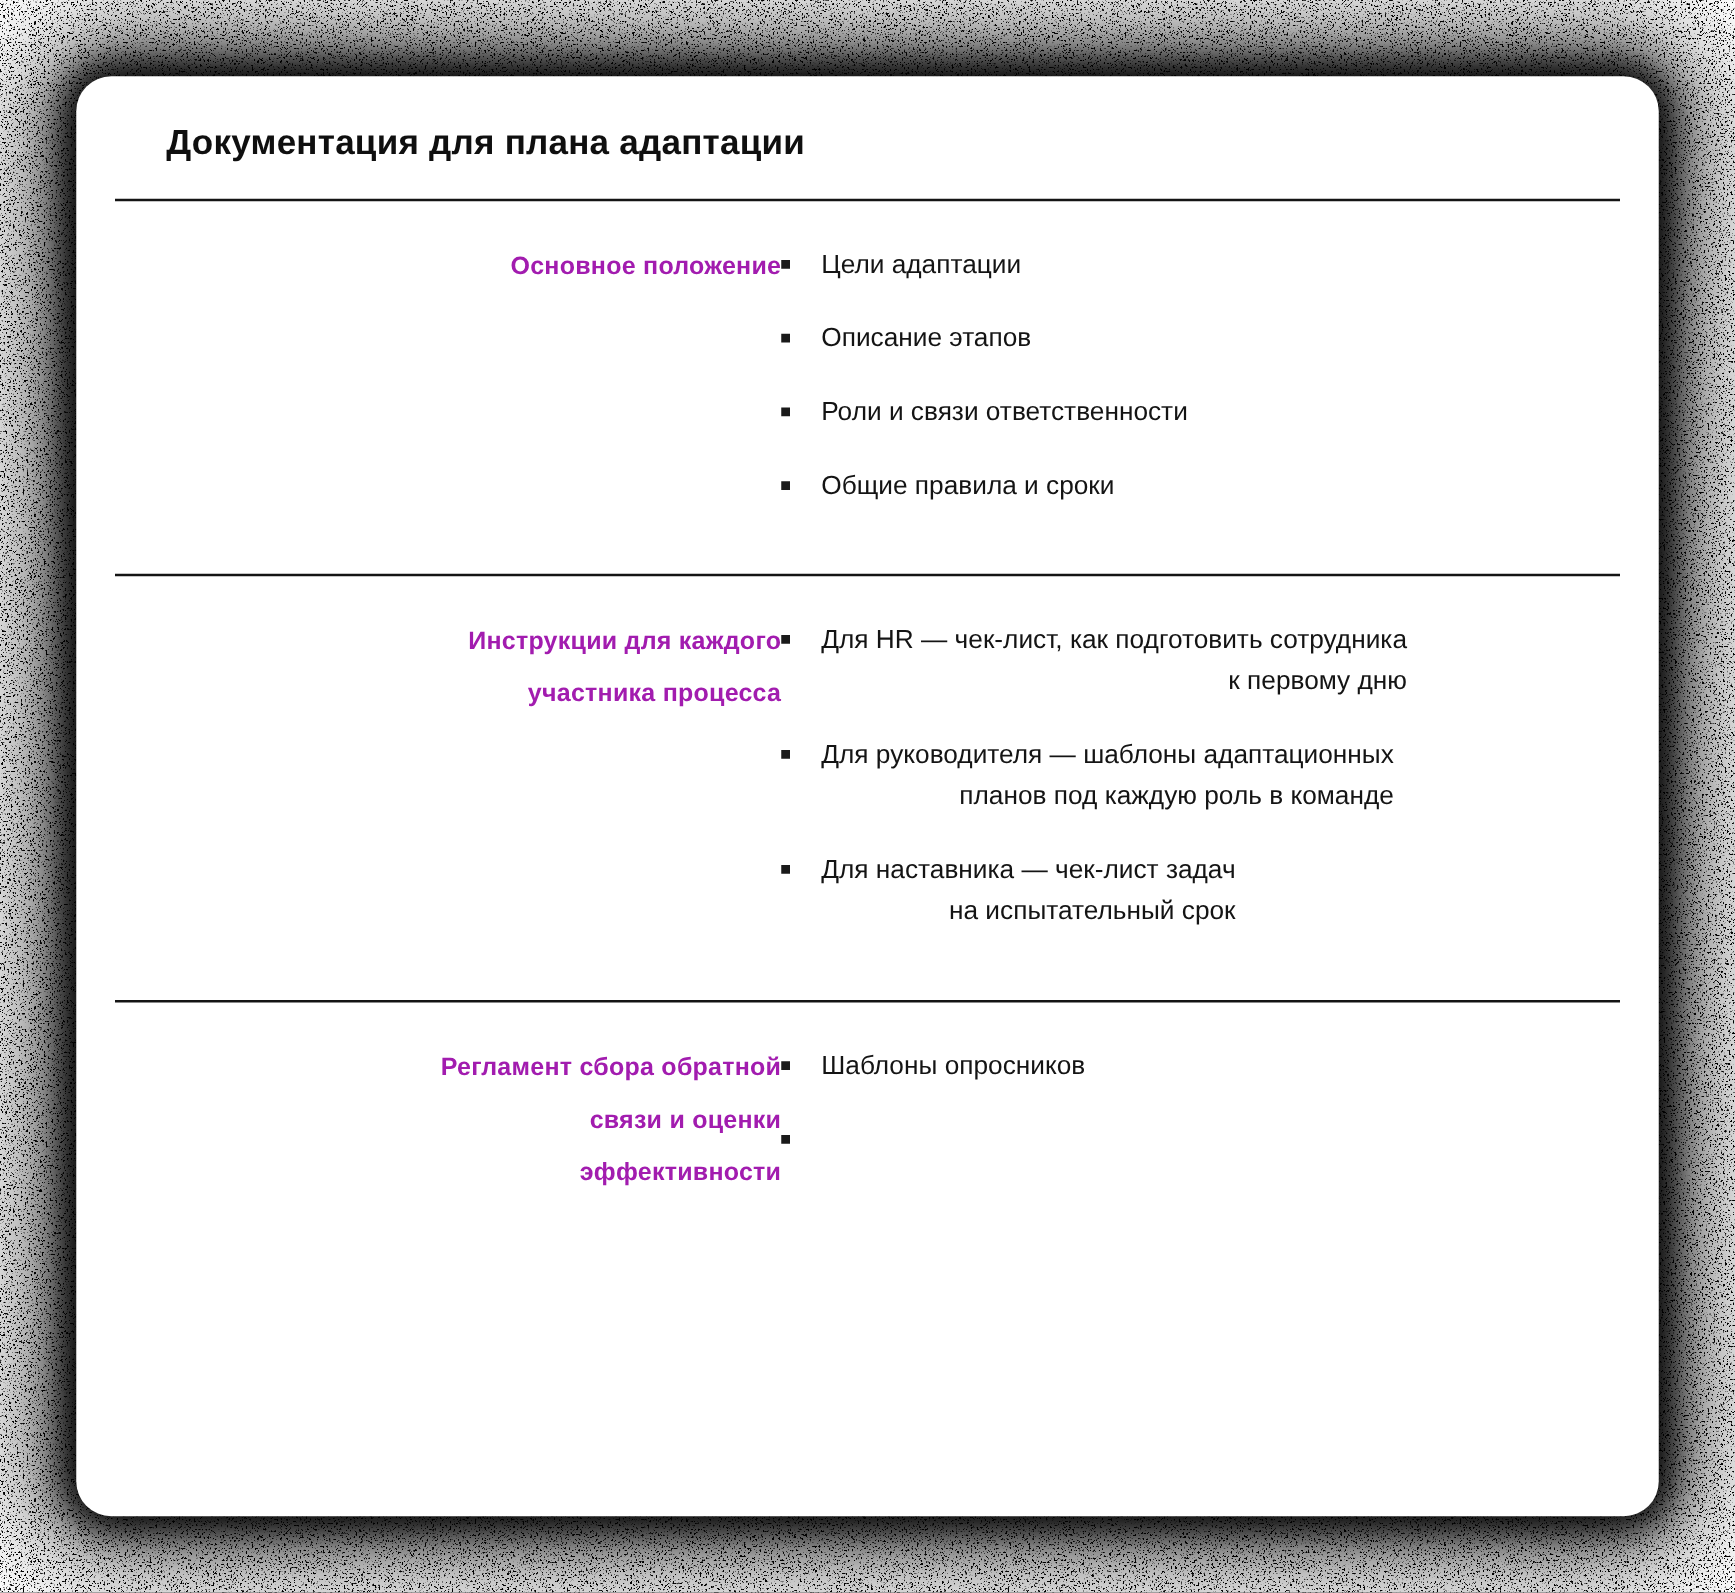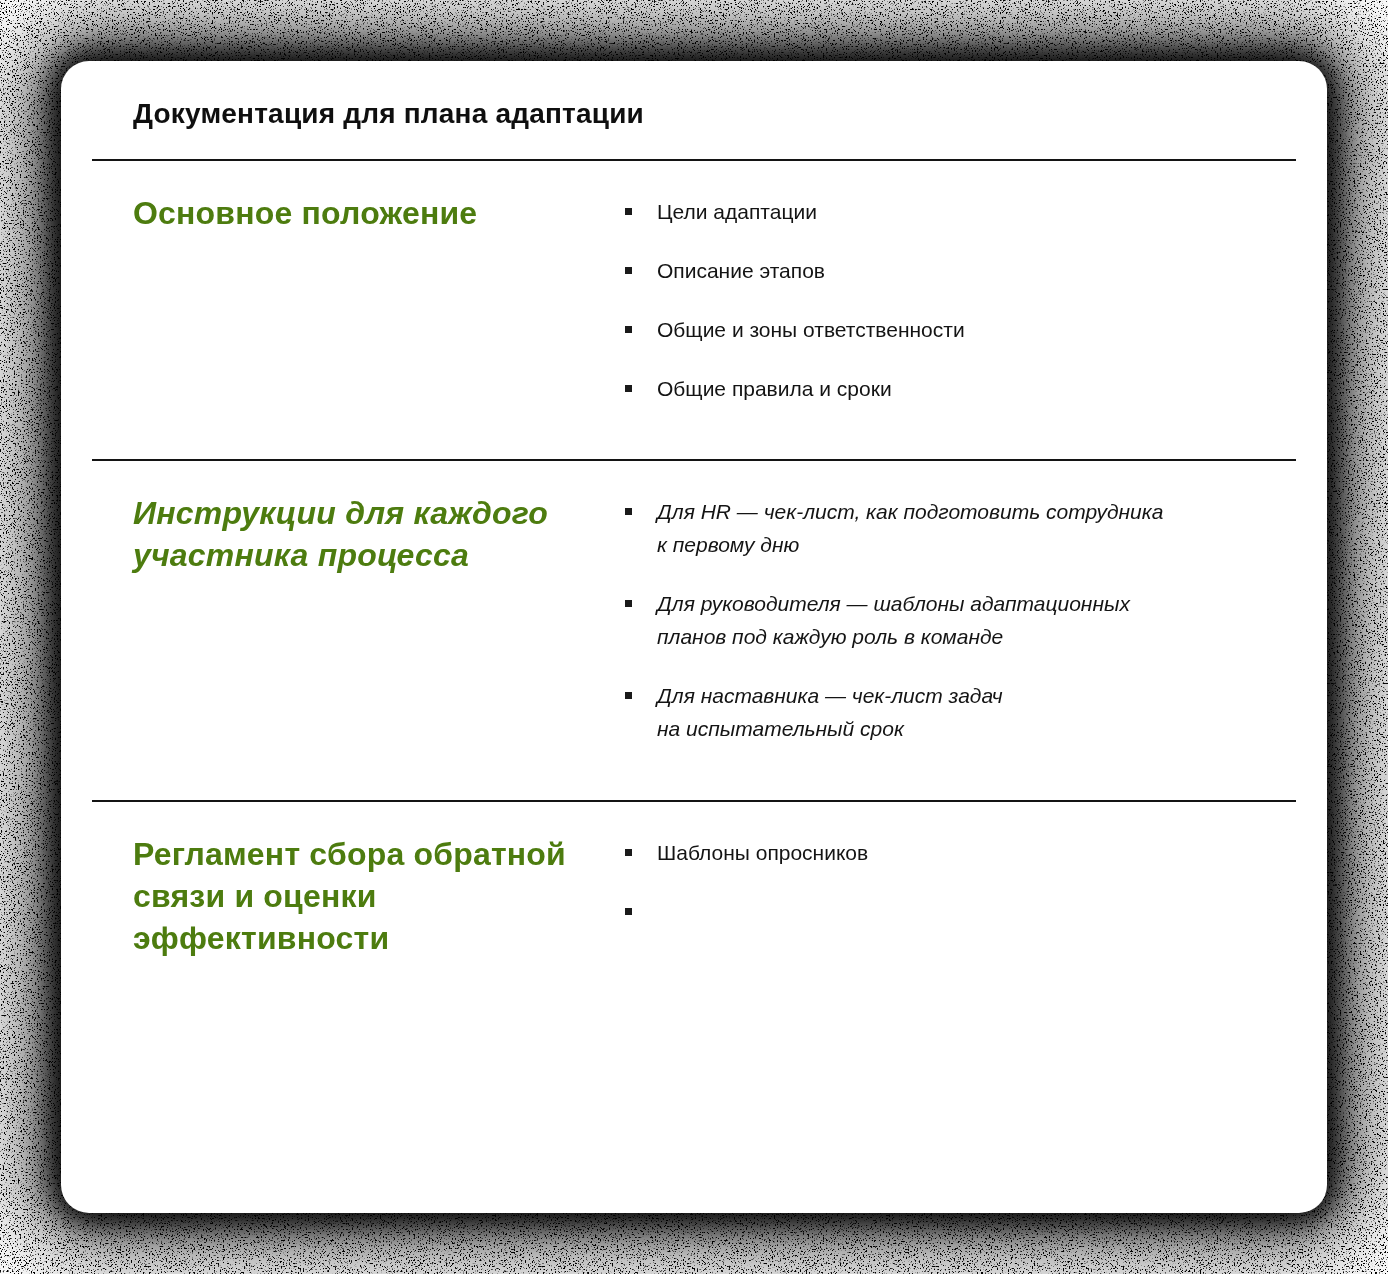--- a/index.html
+++ b/index.html
@@ -31,39 +31,41 @@
   .divider {
     height: 2px;
     background: #141414;
     margin: 27px 31px 0 31px;
   }
   .section {
     display: flex;
     padding: 31px 31px 0 72px;
   }
   .section-1 { padding-bottom: 27px; }
-  .section-2 { padding-bottom: 28px; font-style: italic; }
+  .section-2 { padding-bottom: 28px; }
   .heading-col { width: 492px; flex: 0 0 492px; }
   .heading {
-    font-size: 32px;
+    font-size: 20px;
     font-weight: 700;
     line-height: 42px;
-    color: #4d7c0f;
+    color: #a21caf;
     letter-spacing: 0.2px;
     white-space: pre-line;
+    text-align: right;
   }
   .bullets {
     list-style: none;
     flex: 1;
     padding-top: 3px;
   }
   .bullet {
     display: flex;
     align-items: flex-start;
     margin-bottom: 26px;
+    text-align: right;
   }
   .bullet:last-child { margin-bottom: 0; }
   .sq {
     flex: 0 0 7px;
     width: 7px; height: 7px;
     margin-top: 13px;
     background: #1a1a1a;
   }
   .txt {
     margin-left: 25px;
@@ -103,21 +105,21 @@
         <li class="bullet">
           <span class="sq"></span>
           <span class="txt">Цели адаптации</span>
         </li>
         <li class="bullet">
           <span class="sq"></span>
           <span class="txt">Описание этапов</span>
         </li>
         <li class="bullet">
           <span class="sq"></span>
-          <span class="txt">Общие и зоны ответственности</span>
+          <span class="txt">Роли и связи ответственности</span>
         </li>
         <li class="bullet">
           <span class="sq"></span>
           <span class="txt">Общие правила и сроки</span>
         </li>
       </ul>
     </section>
 
     <div class="divider"></div>
 

